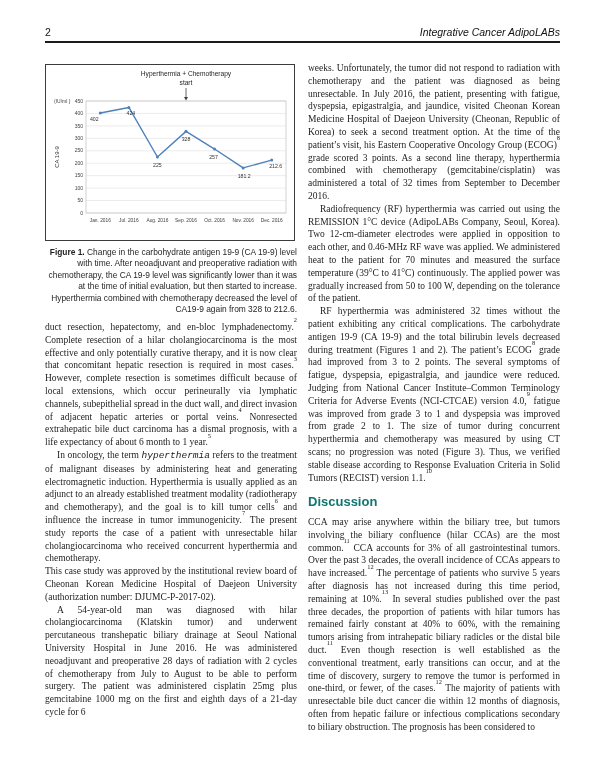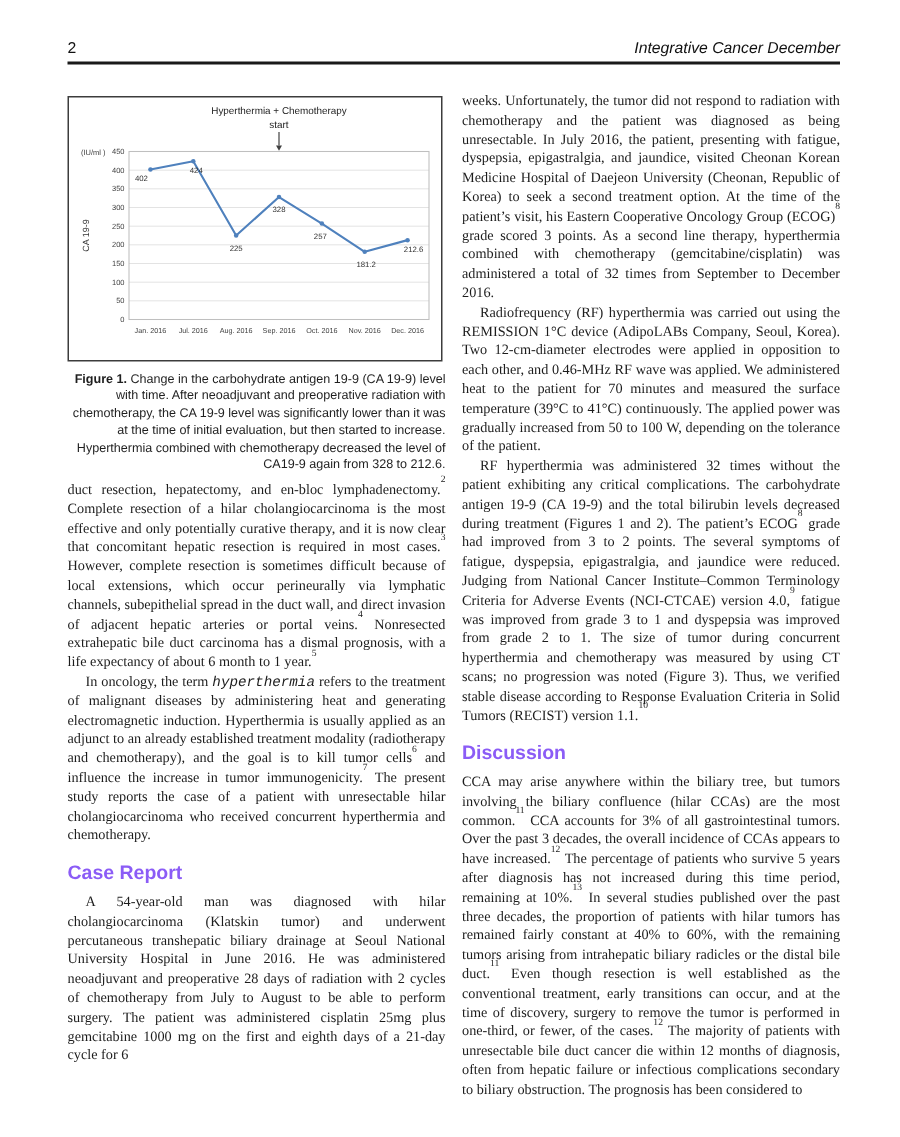--- a/index.html
+++ b/index.html
@@ -15,31 +15,31 @@
   .figure-box svg{display:block;}
   .figure-caption{position:absolute;left:45px;top:247px;width:252px;
         font-family:"Liberation Sans",sans-serif;font-size:8.4px;line-height:11.4px;color:#1f1f1f;}
   .figure-caption .para{text-align:right;text-indent:0;}
   .col{position:absolute;width:252px;font-size:9.5px;line-height:12.8px;text-align:justify;}
   .col-left{left:45px;top:321px;}
   .col-right{left:308px;top:62px;}
   .para{margin:0;}
   .para.indent{text-indent:12px;}
   .sec-heading{font-family:"Liberation Sans",sans-serif;font-size:13px;font-weight:bold;
-        color:#8b5cf6;margin:12px 0 7px 0;text-align:left;}
+        color:#0f766e;margin:12px 0 7px 0;text-align:left;}
   sup{font-size:6.4px;line-height:0;position:relative;top:-3.5px;}
   i{font-style:italic;font-family:Liberation Mono, monospace;}
   b{font-weight:bold;}
 </style>
 </head>
 <body>
 
 <div class="page">
   <div class="hdr-page-num">2</div>
-  <div class="hdr-journal">Integrative Cancer December</div>
+  <div class="hdr-journal">Integrative Cancer AdipoLABs</div>
   <div class="hdr-rule"></div>
 
   <figure class="figure-box">
     <svg id="figure-chart-svg" width="247" height="174" viewBox="0 0 247 174">
         <line x1="40" y1="148" x2="240" y2="148" stroke="#d9d9d9" stroke-width="0.5"></line>
         <text x="37" y="149.7" font-size="5" text-anchor="end" fill="#404040" font-family="Liberation Sans, sans-serif">0</text>
         <line x1="40" y1="135.55555555555554" x2="240" y2="135.55555555555554" stroke="#d9d9d9" stroke-width="0.5"></line>
         <text x="37" y="137.25555555555553" font-size="5" text-anchor="end" fill="#404040" font-family="Liberation Sans, sans-serif">50</text>
         <line x1="40" y1="123.11111111111111" x2="240" y2="123.11111111111111" stroke="#d9d9d9" stroke-width="0.5"></line>
         <text x="37" y="124.81111111111112" font-size="5" text-anchor="end" fill="#404040" font-family="Liberation Sans, sans-serif">100</text>
@@ -89,21 +89,21 @@
       </svg>
   </figure>
 
   <div class="figure-caption">
       <p class="para"><b>Figure 1.</b>  Change in the carbohydrate antigen 19-9 (CA 19-9) level with time. After neoadjuvant and preoperative radiation with chemotherapy, the CA 19-9 level was significantly lower than it was at the time of initial evaluation, but then started to increase. Hyperthermia combined with chemotherapy decreased the level of CA19-9 again from 328 to 212.6.</p>
     </div>
 
   <div class="col col-left">
       <p class="para">duct resection, hepatectomy, and en-bloc lymphadenectomy.<sup>2</sup> Complete resection of a hilar cholangiocarcinoma is the most effective and only potentially curative therapy, and it is now clear that concomitant hepatic resection is required in most cases.<sup>3</sup> However, complete resection is sometimes difficult because of local extensions, which occur perineurally via lymphatic channels, subepithelial spread in the duct wall, and direct invasion of adjacent hepatic arteries or portal veins.<sup>4</sup> Nonresected extrahepatic bile duct carcinoma has a dismal prognosis, with a life expectancy of about 6 month to 1 year.<sup>5</sup></p>
       <p class="para indent">In oncology, the term <i>hyperthermia</i> refers to the treatment of malignant diseases by administering heat and generating electromagnetic induction. Hyperthermia is usually applied as an adjunct to an already established treatment modality (radiotherapy and chemotherapy), and the goal is to kill tumor cells<sup>6</sup> and influence the increase in tumor immunogenicity.<sup>7</sup> The present study reports the case of a patient with unresectable hilar cholangiocarcinoma who received concurrent hyperthermia and chemotherapy.</p>
-      <h2 class="sec-heading">Case Report</h2>
+      <p class="para">This case study was approved by the institutional review board of Cheonan Korean Medicine Hospital of Daejeon University (authorization number: DJUMC-P-2017-02).</p>
       <p class="para indent">A 54-year-old man was diagnosed with hilar cholangiocarcinoma (Klatskin tumor) and underwent percutaneous transhepatic biliary drainage at Seoul National University Hospital in June 2016. He was administered neoadjuvant and preoperative 28 days of radiation with 2 cycles of chemotherapy from July to August to be able to perform surgery. The patient was administered cisplatin 25mg plus gemcitabine 1000 mg on the first and eighth days of a 21-day cycle for 6</p>
     </div>
   <div class="col col-right">
       <p class="para">weeks. Unfortunately, the tumor did not respond to radiation with chemotherapy and the patient was diagnosed as being unresectable. In July 2016, the patient, presenting with fatigue, dyspepsia, epigastralgia, and jaundice, visited Cheonan Korean Medicine Hospital of Daejeon University (Cheonan, Republic of Korea) to seek a second treatment option. At the time of the patient’s visit, his Eastern Cooperative Oncology Group (ECOG)<sup>8</sup> grade scored 3 points. As a second line therapy, hyperthermia combined with chemotherapy (gemcitabine/cisplatin) was administered a total of 32 times from September to December 2016.</p>
       <p class="para indent">Radiofrequency (RF) hyperthermia was carried out using the REMISSION 1°C device (AdipoLABs Company, Seoul, Korea). Two 12-cm-diameter electrodes were applied in opposition to each other, and 0.46-MHz RF wave was applied. We administered heat to the patient for 70 minutes and measured the surface temperature (39°C to 41°C) continuously. The applied power was gradually increased from 50 to 100 W, depending on the tolerance of the patient.</p>
       <p class="para indent">RF hyperthermia was administered 32 times without the patient exhibiting any critical complications. The carbohydrate antigen 19-9 (CA 19-9) and the total bilirubin levels decreased during treatment (Figures 1 and 2). The patient’s ECOG<sup>8</sup> grade had improved from 3 to 2 points. The several symptoms of fatigue, dyspepsia, epigastralgia, and jaundice were reduced. Judging from National Cancer Institute–Common Terminology Criteria for Adverse Events (NCI-CTCAE) version 4.0,<sup>9</sup> fatigue was improved from grade 3 to 1 and dyspepsia was improved from grade 2 to 1. The size of tumor during concurrent hyperthermia and chemotherapy was measured by using CT scans; no progression was noted (Figure 3). Thus, we verified stable disease according to Response Evaluation Criteria in Solid Tumors (RECIST) version 1.1.<sup>10</sup></p>
       <h2 class="sec-heading">Discussion</h2>
       <p class="para">CCA may arise anywhere within the biliary tree, but tumors involving the biliary confluence (hilar CCAs) are the most common.<sup>11</sup> CCA accounts for 3% of all gastrointestinal tumors. Over the past 3 decades, the overall incidence of CCAs appears to have increased.<sup>12</sup> The percentage of patients who survive 5 years after diagnosis has not increased during this time period, remaining at 10%.<sup>13</sup> In several studies published over the past three decades, the proportion of patients with hilar tumors has remained fairly constant at 40% to 60%, with the remaining tumors arising from intrahepatic biliary radicles or the distal bile duct.<sup>11</sup> Even though resection is well established as the conventional treatment, early transitions can occur, and at the time of discovery, surgery to remove the tumor is performed in one-third, or fewer, of the cases.<sup>12</sup> The majority of patients with unresectable bile duct cancer die within 12 months of diagnosis, often from hepatic failure or infectious complications secondary to biliary obstruction. The prognosis has been considered to</p>
     </div>
 </div>

